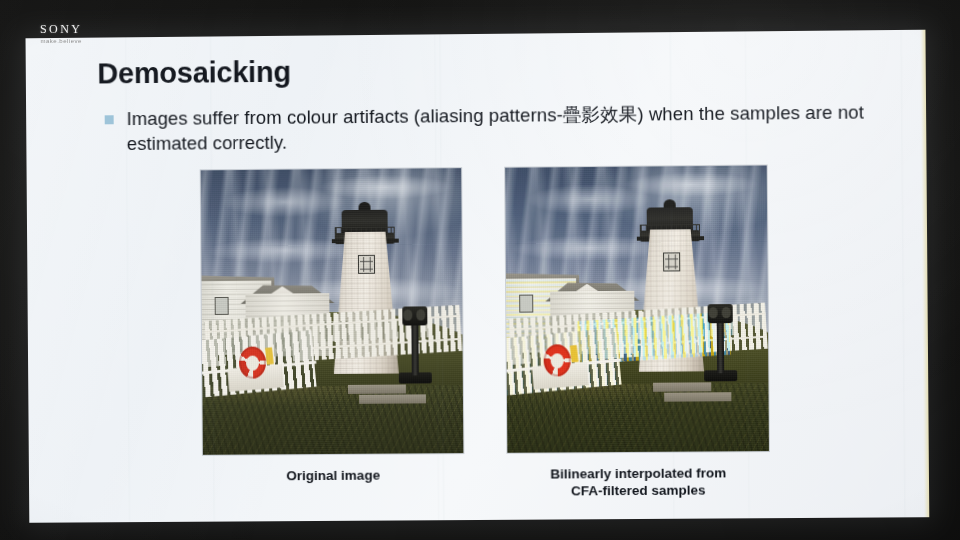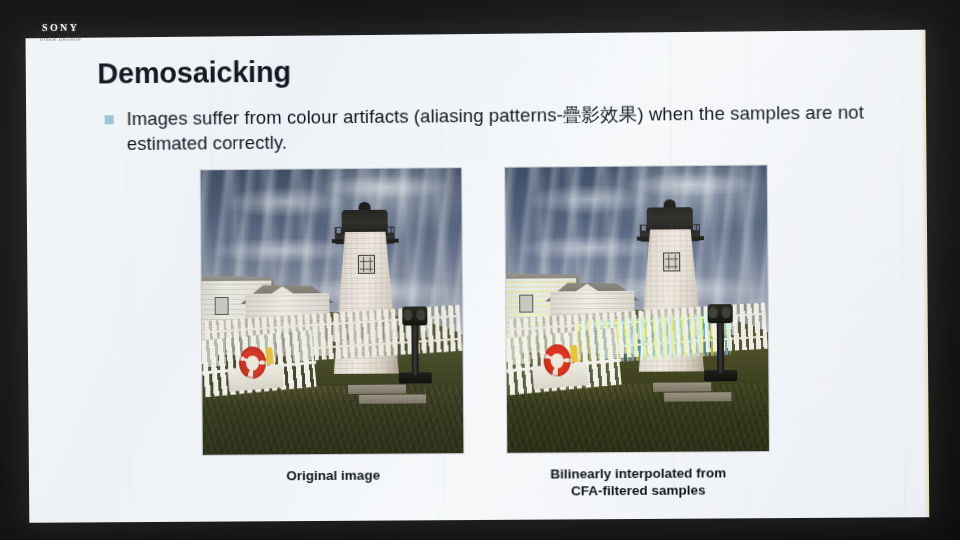--- a/index.html
+++ b/index.html
@@ -36,23 +36,23 @@
   .brand {
     position: absolute;
     left: 40px;
     top: 23px;
     z-index: 6;
     text-align: center;
     line-height: 1;
   }
   .brand-name {
     font-family: "Liberation Serif", serif;
-    font-size: 10px;
+    font-size: 12px;
     letter-spacing: 2.4px;
-    font-weight: 700;
+    font-weight: 400;
     color: #efefef;
     text-shadow: 0 0 3px rgba(255,255,255,0.35);
   }
   .brand-tag {
     margin-top: 3px;
     font-size: 6px;
     letter-spacing: 0.5px;
     color: #8d8d8d;
     text-shadow: 0 0 2px rgba(255,255,255,0.25);
   }

